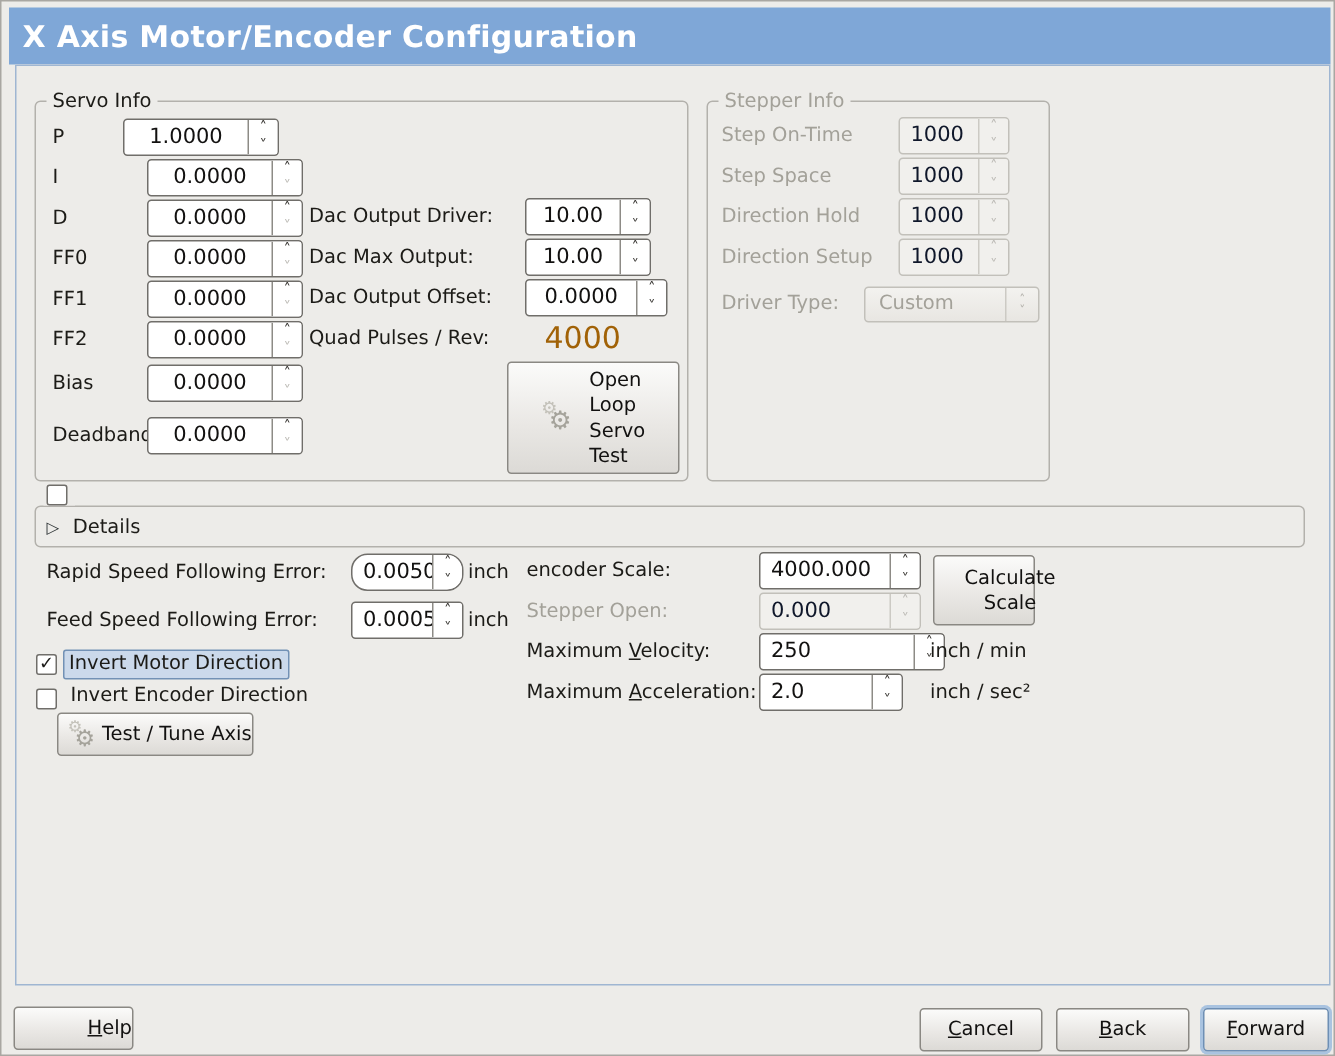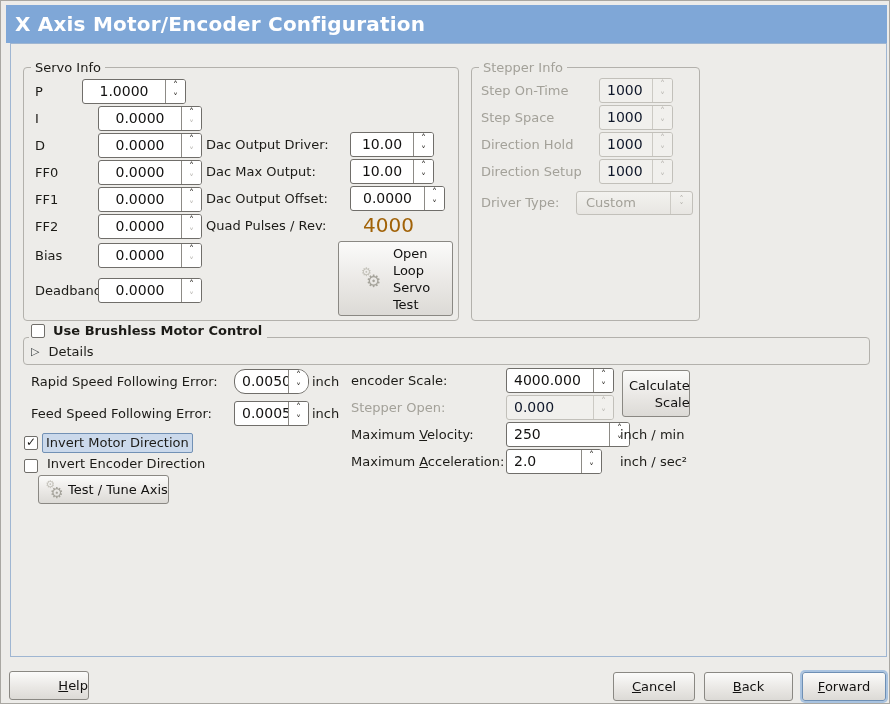--- a/index.html
+++ b/index.html
@@ -59,21 +59,21 @@
   .btn{
     position:absolute;display:flex;align-items:center;justify-content:center;
     background:linear-gradient(#FBFBFA,#EAE8E5 55%,#DCDAD6);
     border:1px solid #8A8883;border-radius:3px;font-size:13px;color:#121110;
     box-sizing:border-box;cursor:default;
   }
   .btn.focus{box-shadow:0 0 0 2px #A9C3E0;border-color:#6E8FB4;}
   .btn .txt{white-space:nowrap;}
   .btncol{display:flex;flex-direction:column;}
   .btncol .line{font-size:13px;line-height:17px;}
-  .btncol.leftal{align-items:flex-end;}
+  .btncol.leftal{align-items:center;margin-left:14px;}
   .cb{
     position:absolute;width:14px;height:14px;background:#FFFFFF;
     border:1px solid #706E6A;border-radius:2px;box-sizing:border-box;
   }
   .cb .mark{
     display:block;font-size:12px;line-height:11px;font-weight:bold;
     color:#1B1A18;text-align:center;
   }
   .hl{
     position:absolute;font-size:13px;color:#1C1B17;line-height:18px;
@@ -271,21 +271,20 @@
     <span class="cval">Custom</span>
     <span class="carr">
         <span>˄</span>
         <span>˅</span>
       </span>
   </div>
 
   <div class="frame" style="left:22px;top:336px;width:845px;height:26px;"></div>
   <div style="position:absolute;left:28px;top:322px;display:flex;align-items:center;gap:8px;background:#EDECE9;padding:0 5px 0 2px;">
     <span class="cb" style="position:static;width:14px;height:14px;flex:none;"></span>
-    <span style="font-size:13px;font-weight:bold;color:#1C1B17;white-space:nowrap;">Use Brushless Motor Control</span>
   </div>
   <div class="expander" style="left:30px;top:343px;">
     <span class="tri">▷</span>
     <span>Details</span>
   </div>
 
   <div class="lbl" style="left:30px;top:368px;">Rapid Speed Following Error:</div>
   <div class="spin" style="left:233px;top:368px;width:75px;border-radius:11px;">
     <span class="val left">0.0050</span>
     <span class="btns">

